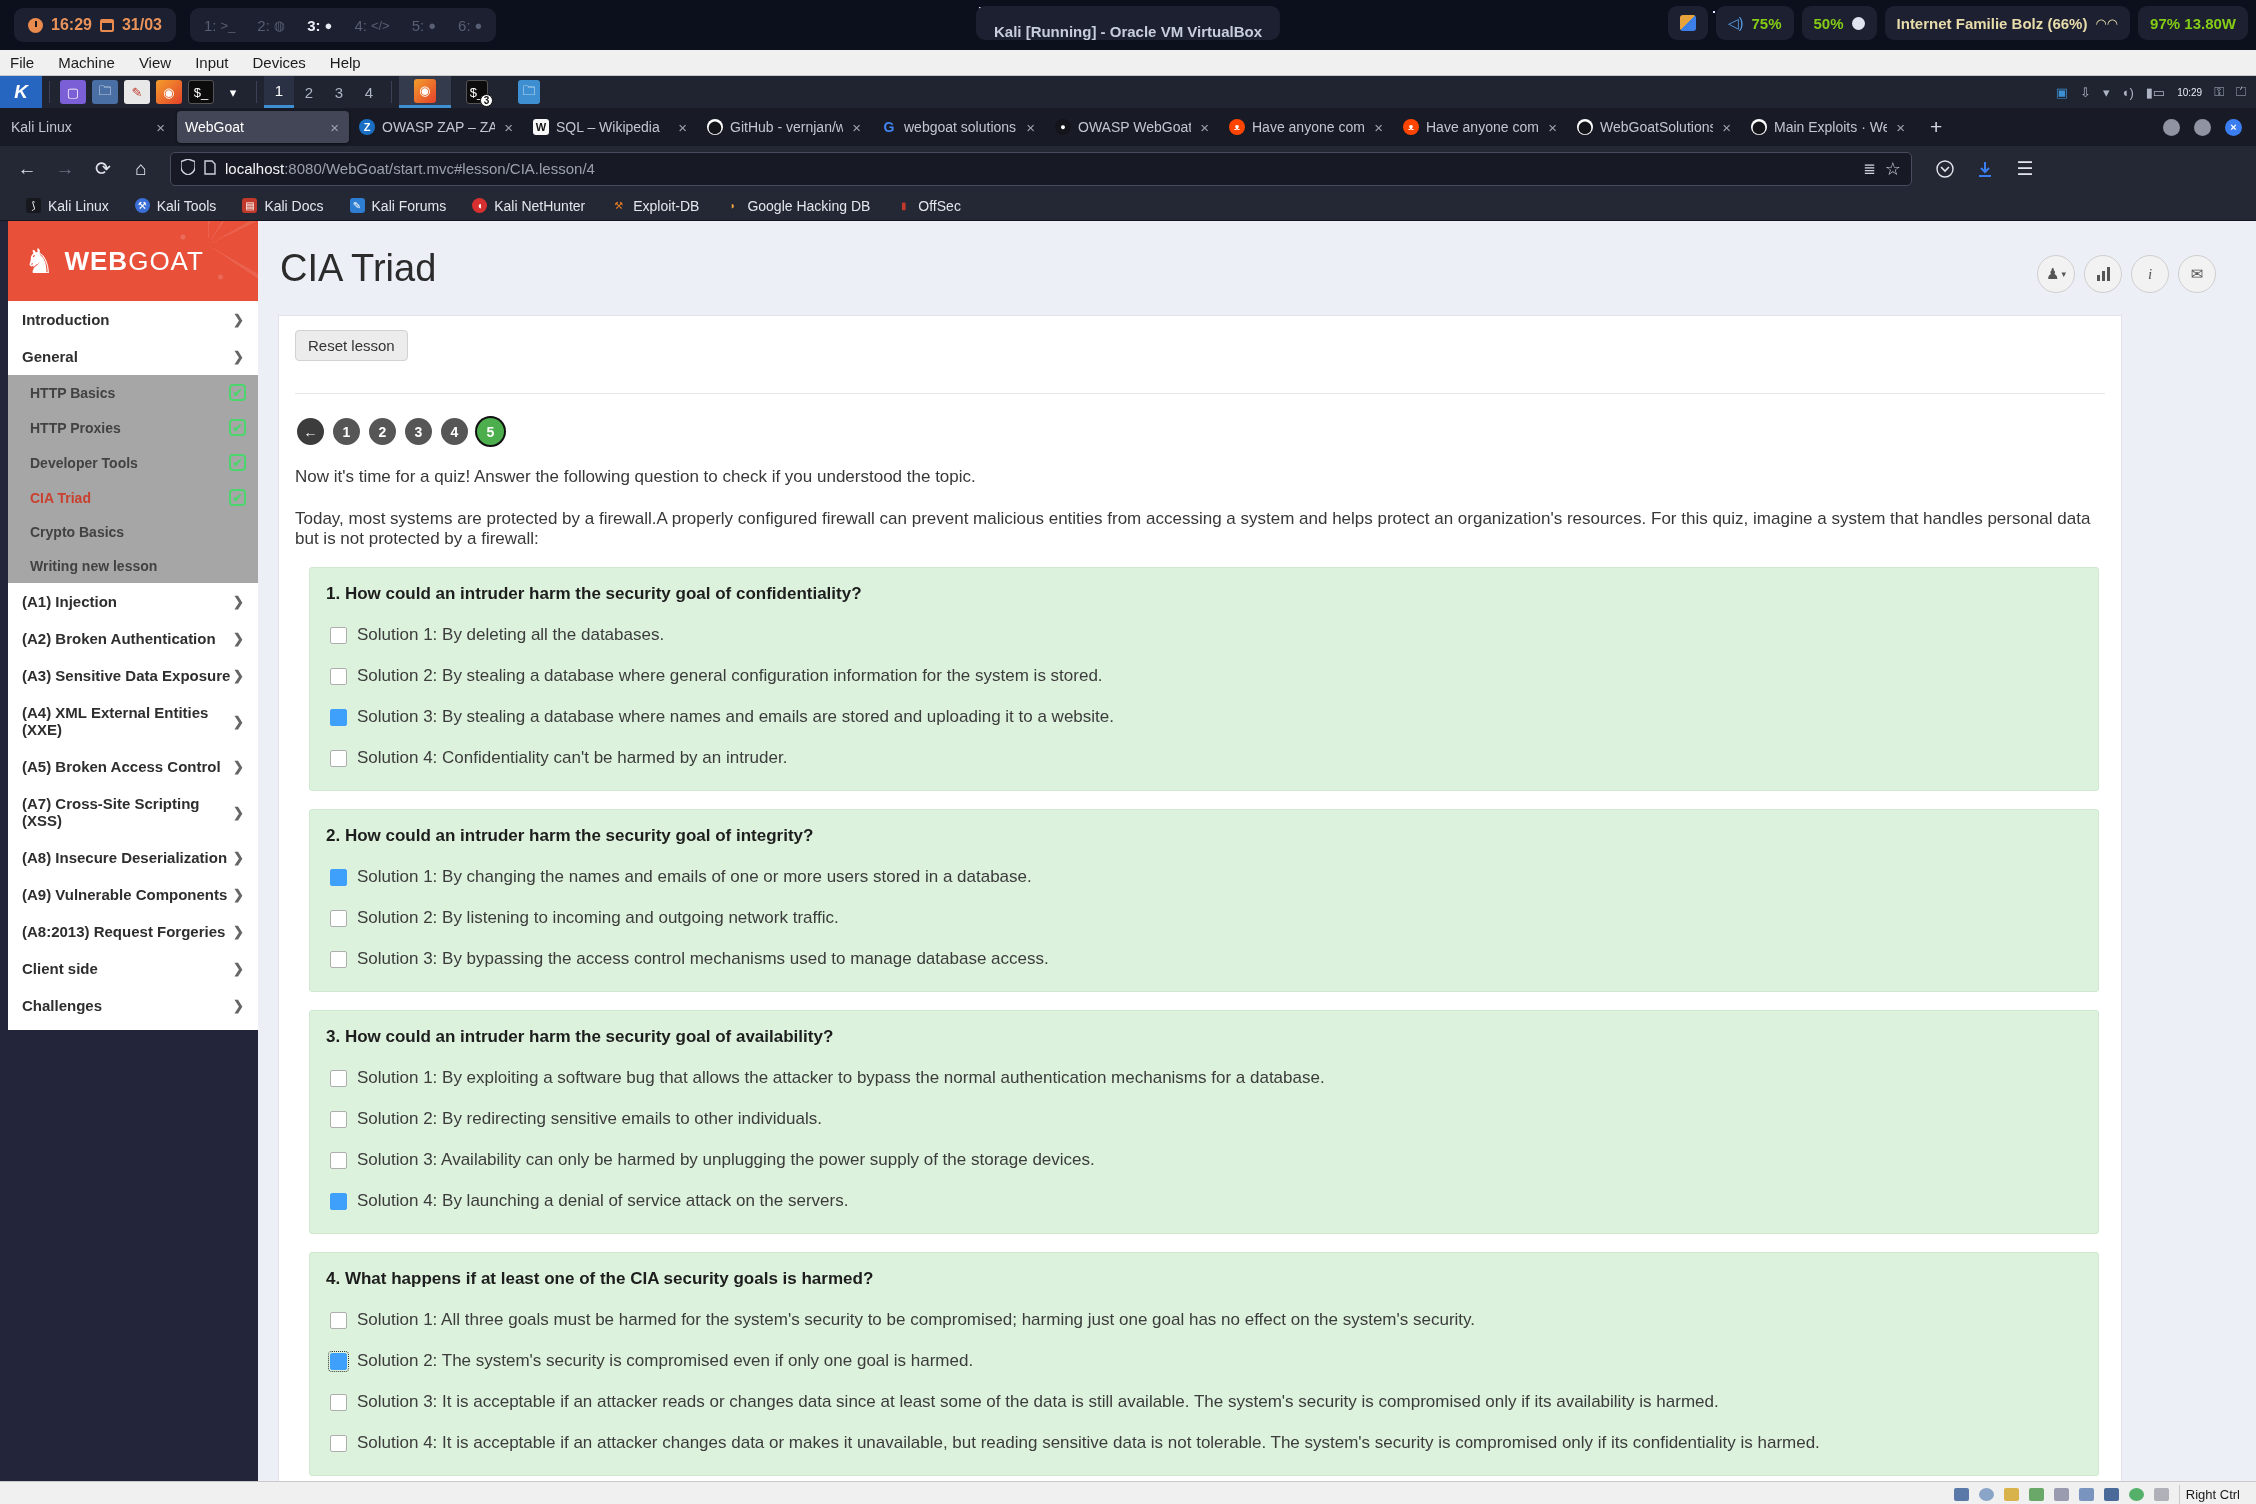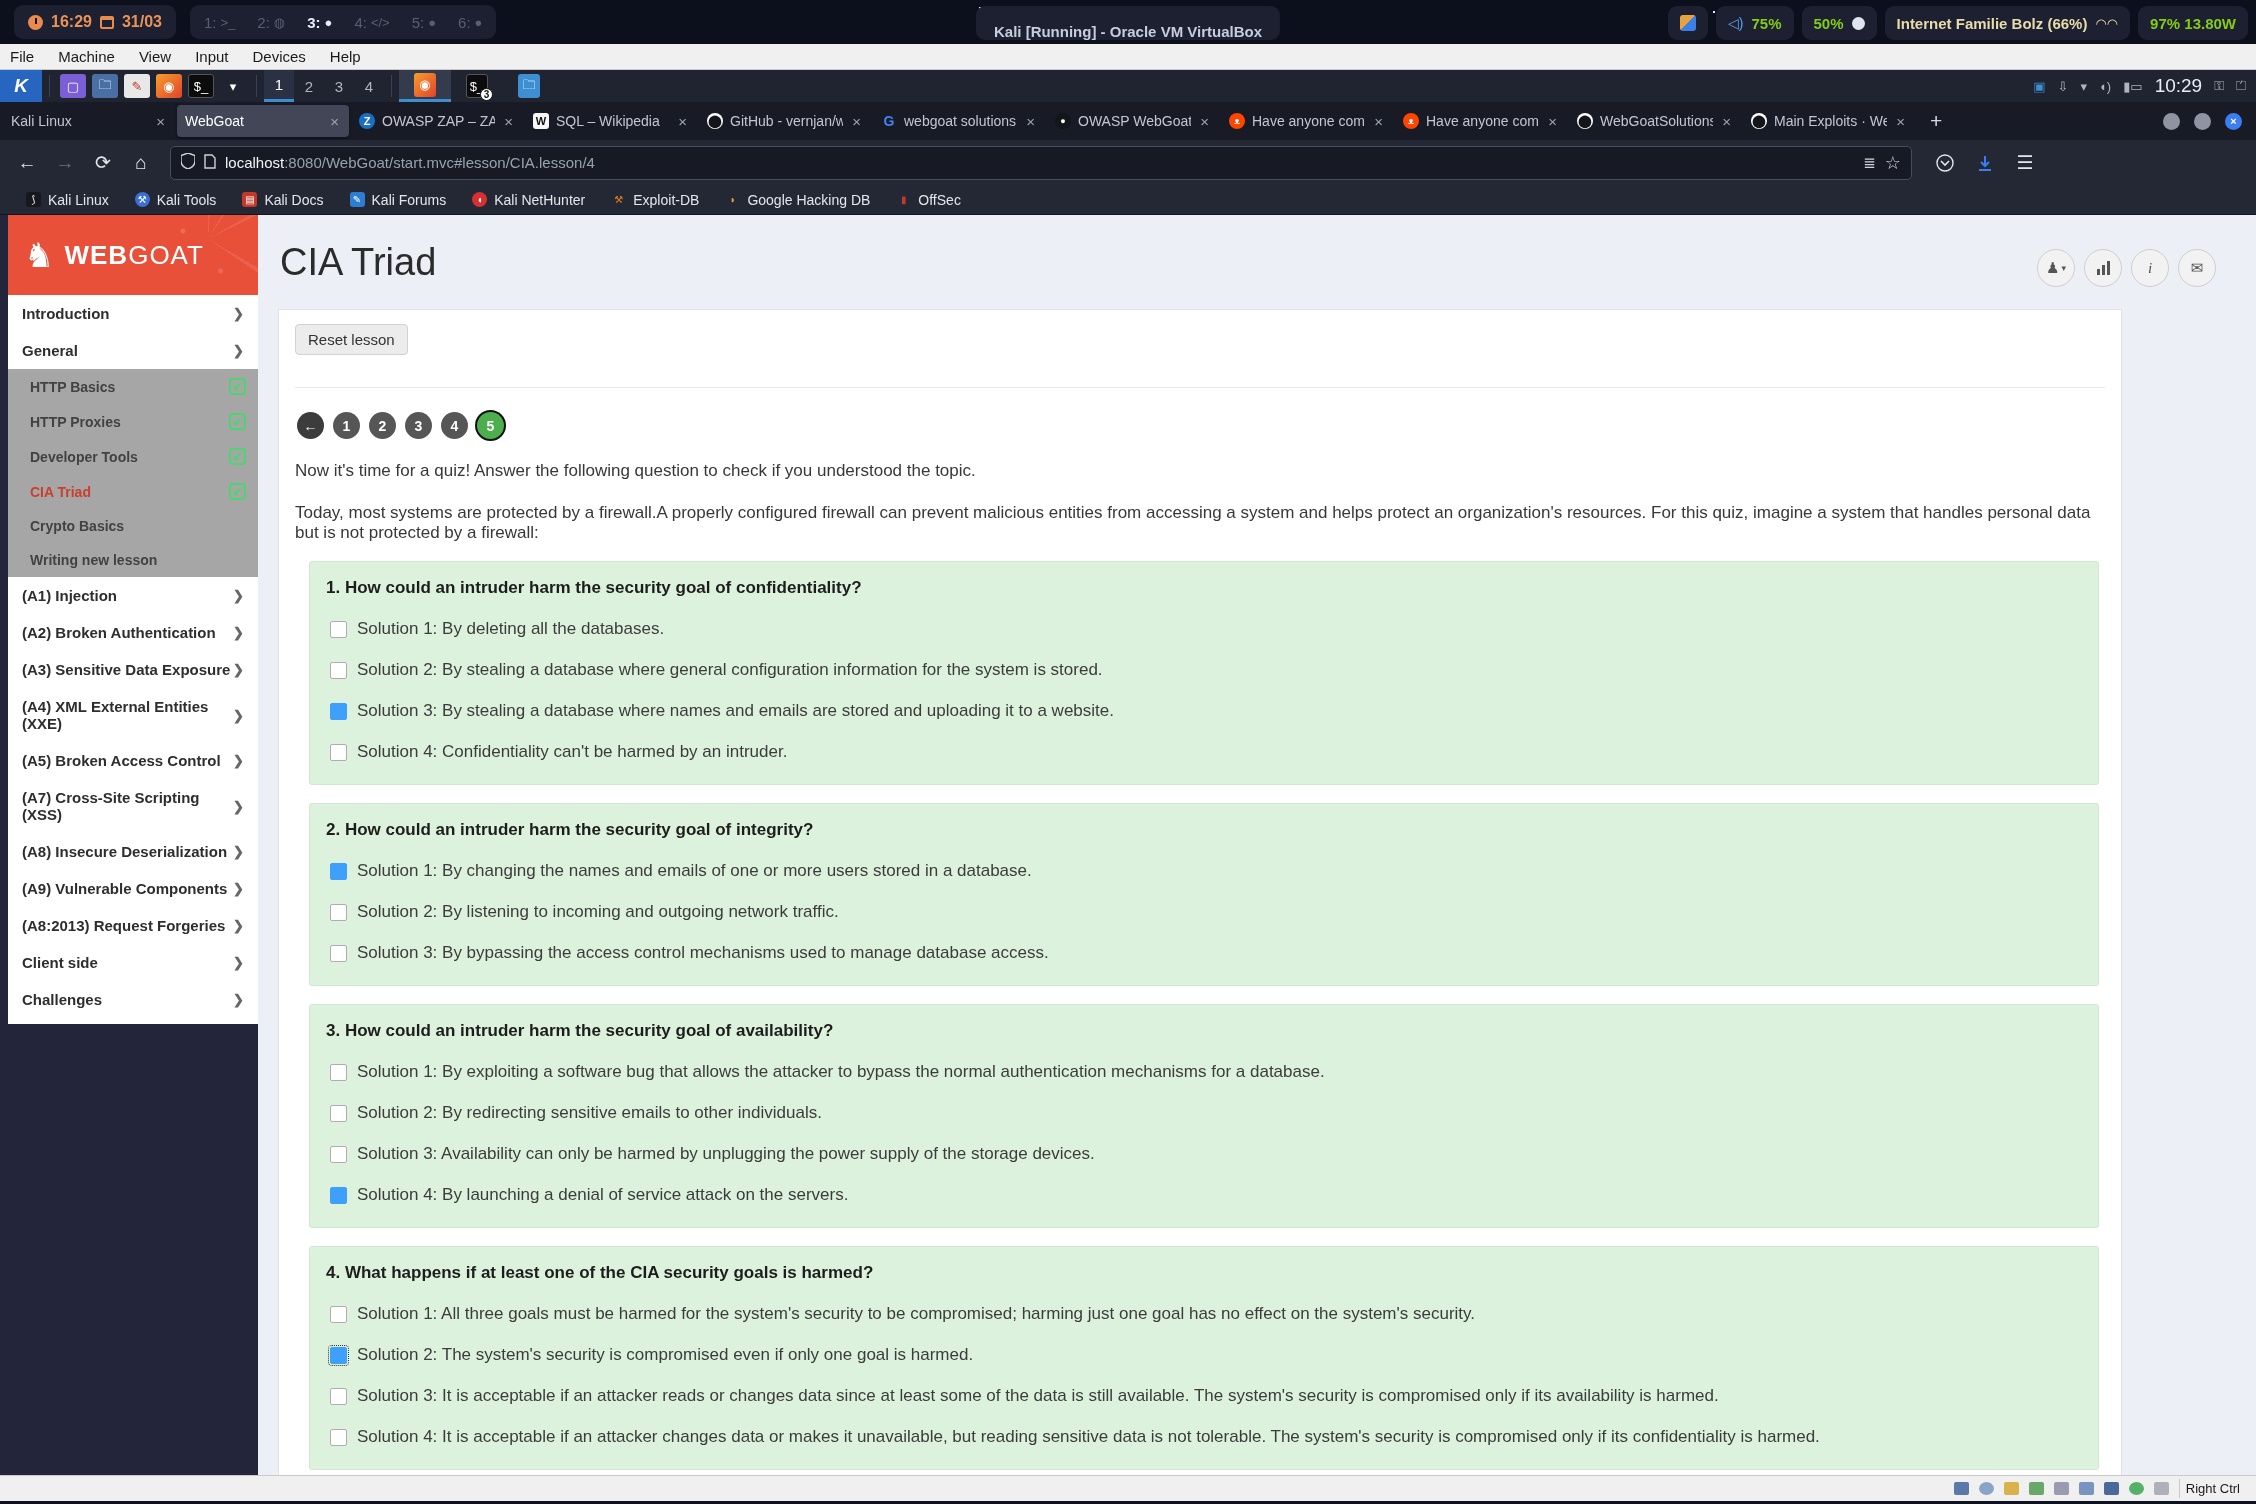--- a/index.html
+++ b/index.html
@@ -1,20 +1,20 @@
 <!DOCTYPE html>
 <html><head>
 <meta charset="utf-8">
 <style>
   * { margin:0; padding:0; box-sizing:border-box; }
   html,body { width:2256px; height:1504px; overflow:hidden; background:#0e1120;
               font-family:"Liberation Sans", sans-serif; }
 
   
-  .host-strip { position:relative; height:44px; width:100%;
+  .host-strip { position:relative; height:50px; width:100%;
     background:#0c0f1c;
     background-image:radial-gradient(1px 1px at 120px 9px,#cfe0ff 50%,transparent 51%),
       radial-gradient(2px 2px at 420px 18px,#ffffff 50%,transparent 51%),
       radial-gradient(1px 1px at 760px 30px,#9fb4e8 50%,transparent 51%),
       radial-gradient(2px 2px at 980px 8px,#e8f0ff 50%,transparent 51%),
       radial-gradient(1px 1px at 1340px 26px,#ffffff 50%,transparent 51%),
       radial-gradient(2px 2px at 1714px 12px,#dfe9ff 50%,transparent 51%),
       radial-gradient(1px 1px at 1980px 34px,#ffffff 50%,transparent 51%),
       radial-gradient(1px 1px at 2150px 10px,#b9c9f2 50%,transparent 51%);
     display:flex; align-items:center; }
@@ -56,21 +56,21 @@
   .kp-num { width:30px; height:32px; display:flex; align-items:center; justify-content:center;
             color:#aeb4c4; font-size:15px; }
   .kp-num.cur { background:#2a3145; border-bottom:3px solid #3d8fd1; color:#fff; }
   .kp-win { height:32px; padding:0 12px; display:flex; align-items:center; gap:6px; }
   .kp-win.act { background:#343b4d; border-bottom:3px solid #3d8fd1; }
   .badge { position:absolute; right:-6px; bottom:-4px; background:#fff; color:#111;
            border:1px solid #111; border-radius:50%; width:13px; height:13px; font-size:10px;
            display:flex; align-items:center; justify-content:center; font-weight:bold; }
   .kp-right { margin-left:auto; display:flex; align-items:center; gap:12px; padding-right:10px; }
   .kp-right .sm { font-size:13px; color:#aeb4c4; }
-  .kp-clock { color:#e8ecf6; font-size:19px; }
+  .kp-clock { color:#e8ecf6; font-size:10px; }
 
   
   .ff-tabbar { height:38px; background:#181b26; display:flex; align-items:center; padding:0 2px; }
   .tab { width:172px; height:32px; margin:0 1px; border-radius:4px; display:flex; align-items:center;
          padding:0 8px; gap:7px; color:#c3c6d1; font-size:14px; position:relative; }
   .tab.active { background:#434656; color:#fff; box-shadow:0 1px 3px rgba(0,0,0,.5); }
   .tab-label { white-space:nowrap; overflow:hidden; flex:1; }
   .tab-close { font-size:15px; color:#9ea2b0; padding:0 2px; }
   .fav { width:16px; height:16px; border-radius:3px; flex:none; display:flex; align-items:center;
          justify-content:center; font-size:11px; font-weight:bold; }

